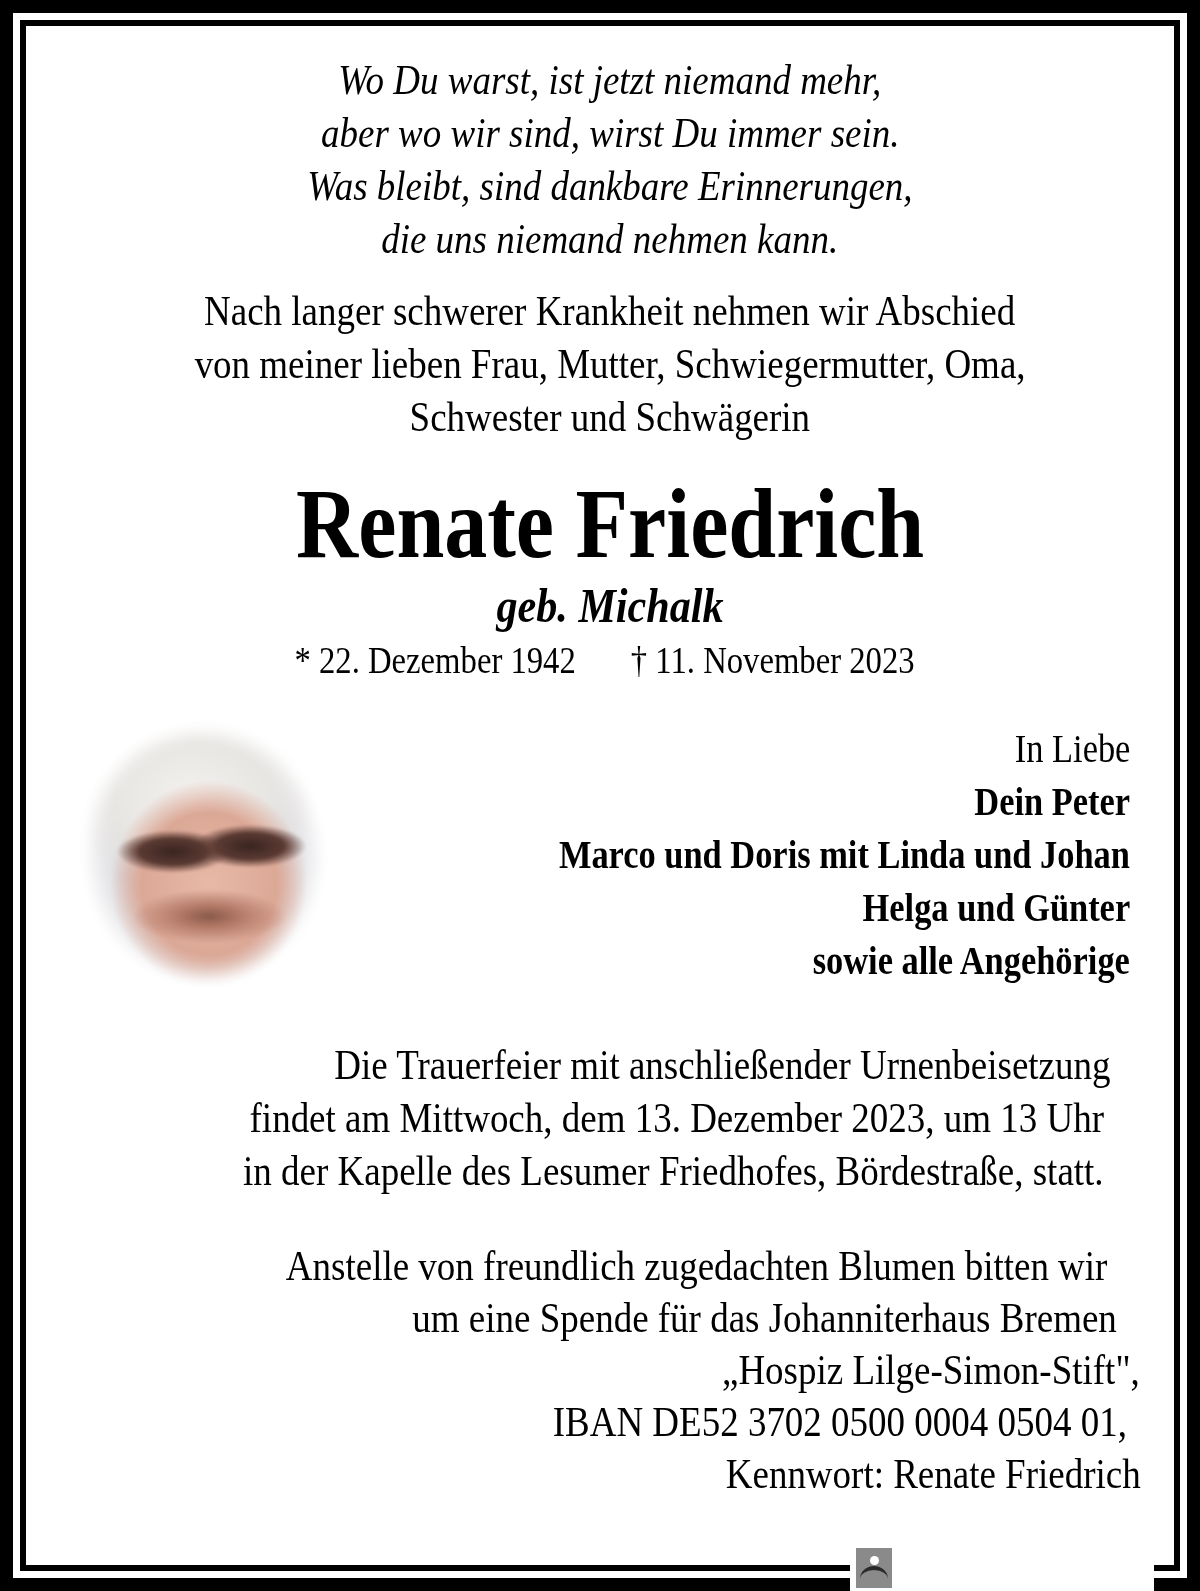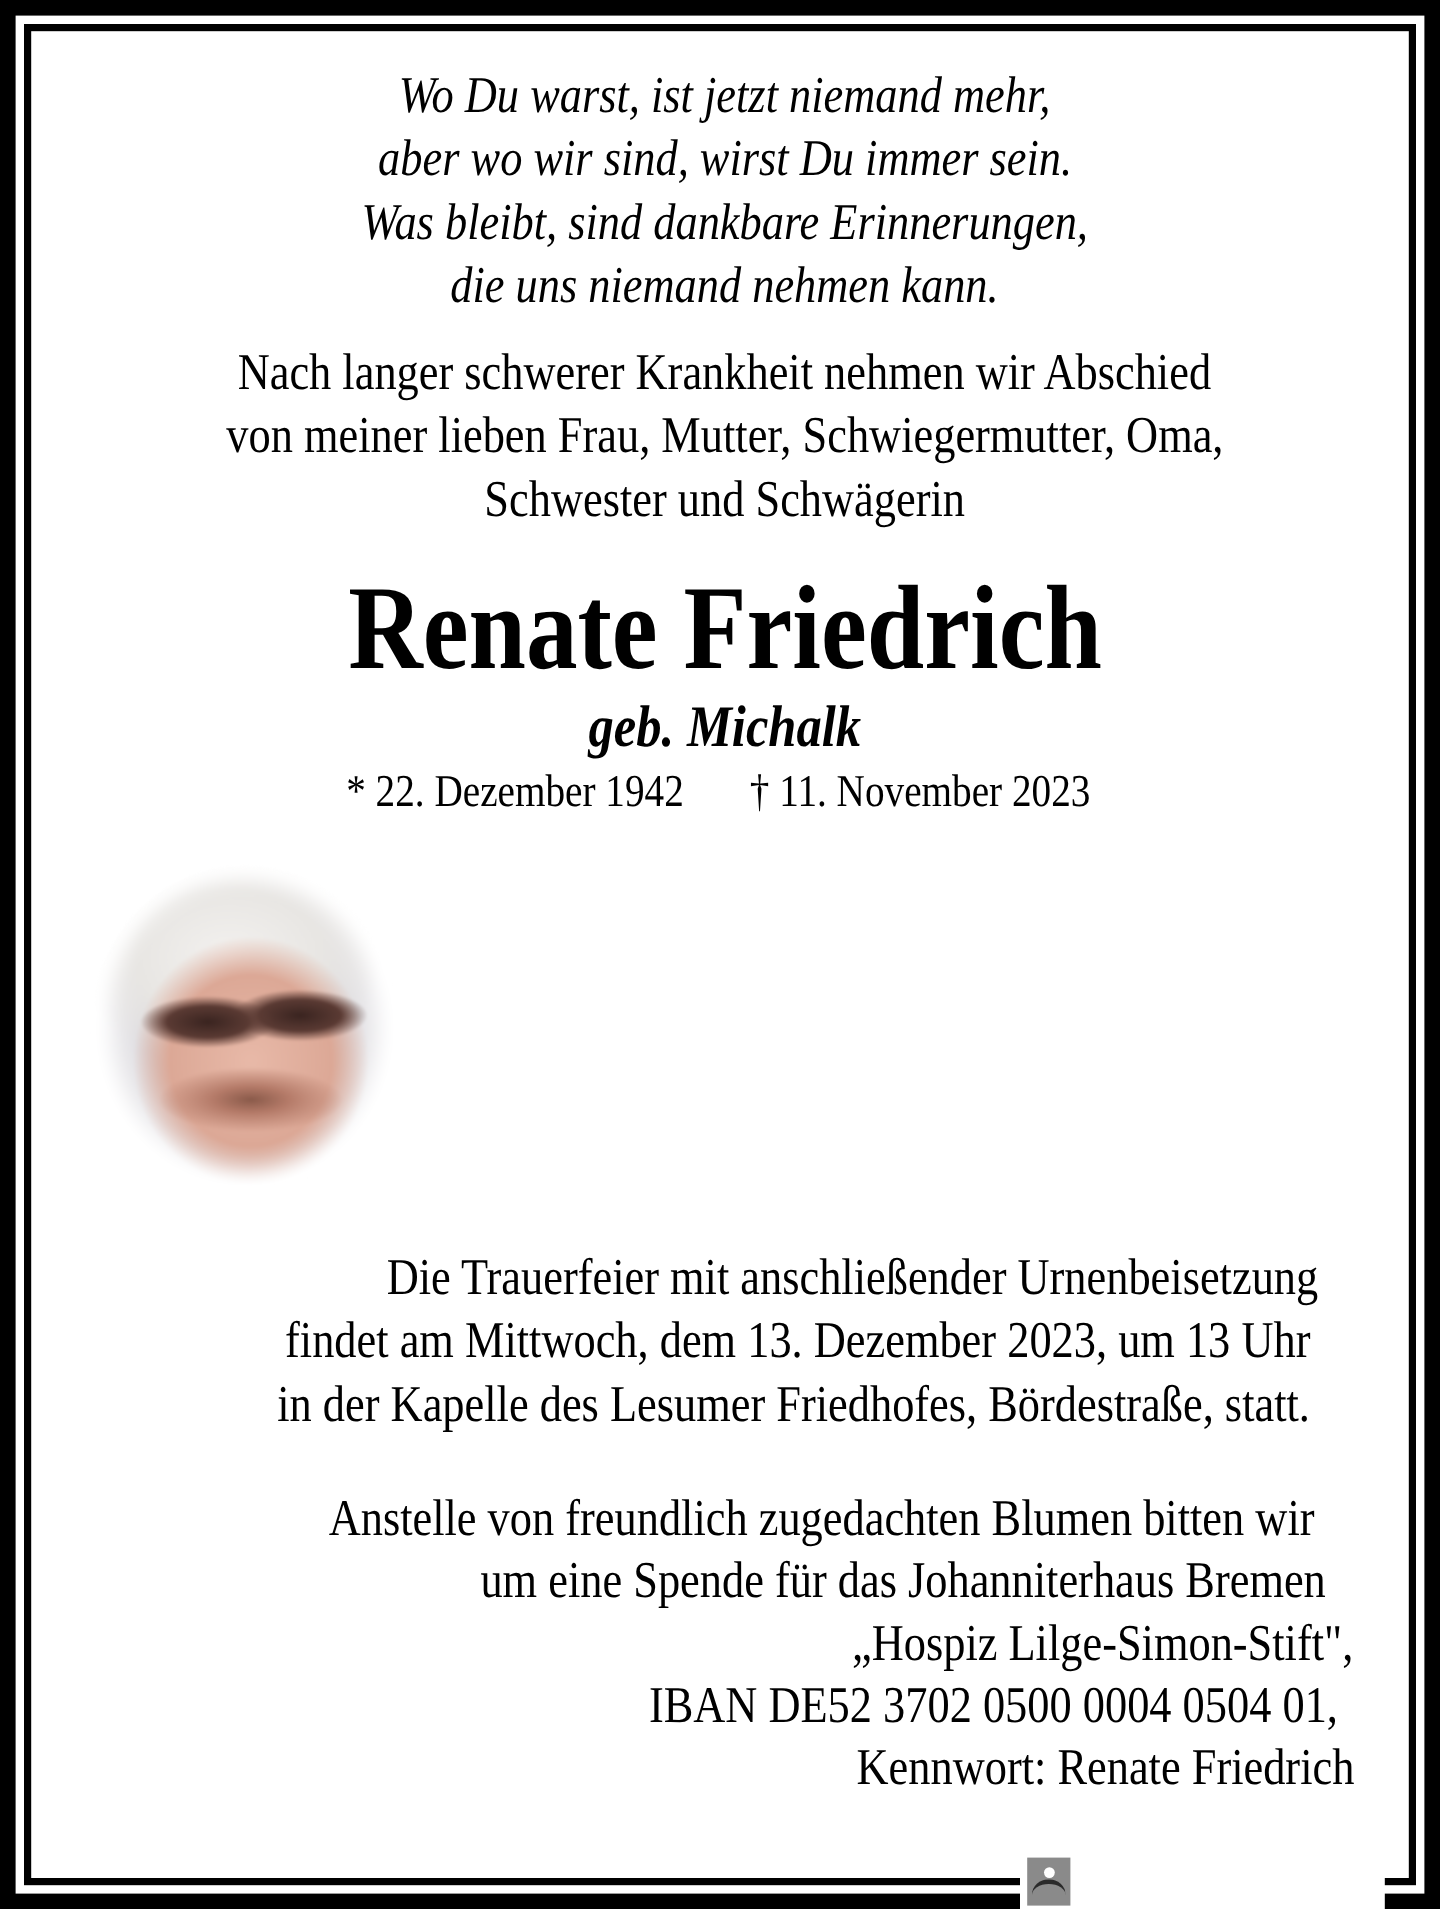--- a/index.html
+++ b/index.html
@@ -5,21 +5,21 @@
   html, body { margin: 0; padding: 0; background: #000; }
   body { width: 1200px; height: 1591px; position: relative; overflow: hidden; }
 
   
   .frame-outer { position: absolute; left: 0; top: 0; width: 1200px; height: 1591px; background: #000; }
   .frame-gap { position: absolute; left: 13px; top: 13px; right: 13px; bottom: 13px; background: #fff; }
   .frame-inner { position: absolute; left: 20px; top: 20px; right: 20px; bottom: 20px; background: #000; }
   .content { position: absolute; left: 26px; top: 26px; right: 26px; bottom: 26px; background: #fff; }
 
   .serif { font-family: "Liberation Serif", "DejaVu Serif", serif; color: #000; }
-  .line { position: absolute; left: 0; right: 12px; text-align: center; white-space: nowrap; padding-left: 20px; }
+  .line { position: absolute; left: 0; right: 0; text-align: center; white-space: nowrap; padding-left: 20px; }
   .cond { display: inline-block; transform: scaleX(0.86); transform-origin: center; }
   .cond-r { display: inline-block; transform: scaleX(0.86); transform-origin: right; }
 
   .poem { font-style: italic; font-size: 43px; line-height: 54px; }
   .intro { font-size: 43px; line-height: 53px; }
   .name { font-weight: bold; font-size: 100px; line-height: 110px; }
   .birthname { font-style: italic; font-weight: bold; font-size: 49px; line-height: 44px; }
   .dates { font-size: 38px; line-height: 44px; }
   .mourners { position: absolute; right: 44px; text-align: right; white-space: nowrap; font-size: 40px; line-height: 53px; }
   .mourners .bold { font-weight: bold; }
@@ -69,20 +69,27 @@
   <div class="line name" style="top:443px;"><span class="cond">Renate Friedrich</span></div>
   <div class="line birthname" style="top:558px;"><span class="cond">geb. Michalk</span></div>
   <div class="line dates" style="top:612px; left:-10px;text-decoration:underline;">
     <span class="cond">
       <span>* 22. Dezember 1942</span><span style="display:inline-block;width:64px;"></span><span>† 11. November 2023</span>
     </span>
   </div>
 
   <div class="photo"></div>
 
+  <div class="mourners" style="top:696px;">
+    <div><span class="cond-r">In Liebe</span></div>
+    <div class="bold"><span class="cond-r">Dein Peter</span></div>
+    <div class="bold"><span class="cond-r">Marco und Doris mit Linda und Johan</span></div>
+    <div class="bold"><span class="cond-r">Helga und Günter</span></div>
+    <div class="bold"><span class="cond-r">sowie alle Angehörige</span></div>
+  </div>
 
   <div>
     <div class="line body-text" style="top:1012px;"><span class="cond">Die Trauerfeier mit anschließender Urnenbeisetzung</span></div>
     <div class="line body-text" style="top:1065px;"><span class="cond">findet am Mittwoch, dem 13. Dezember 2023, um 13 Uhr</span></div>
     <div class="line body-text" style="top:1118px;"><span class="cond">in der Kapelle des Lesumer Friedhofes, Bördestraße, statt.</span></div>
   </div>
 
   <div>
     <div class="line body-text" style="top:1213px;"><span class="cond">Anstelle von freundlich zugedachten Blumen bitten wir</span></div>
     <div class="line body-text" style="top:1265px;"><span class="cond">um eine Spende für das Johanniterhaus Bremen</span></div>

